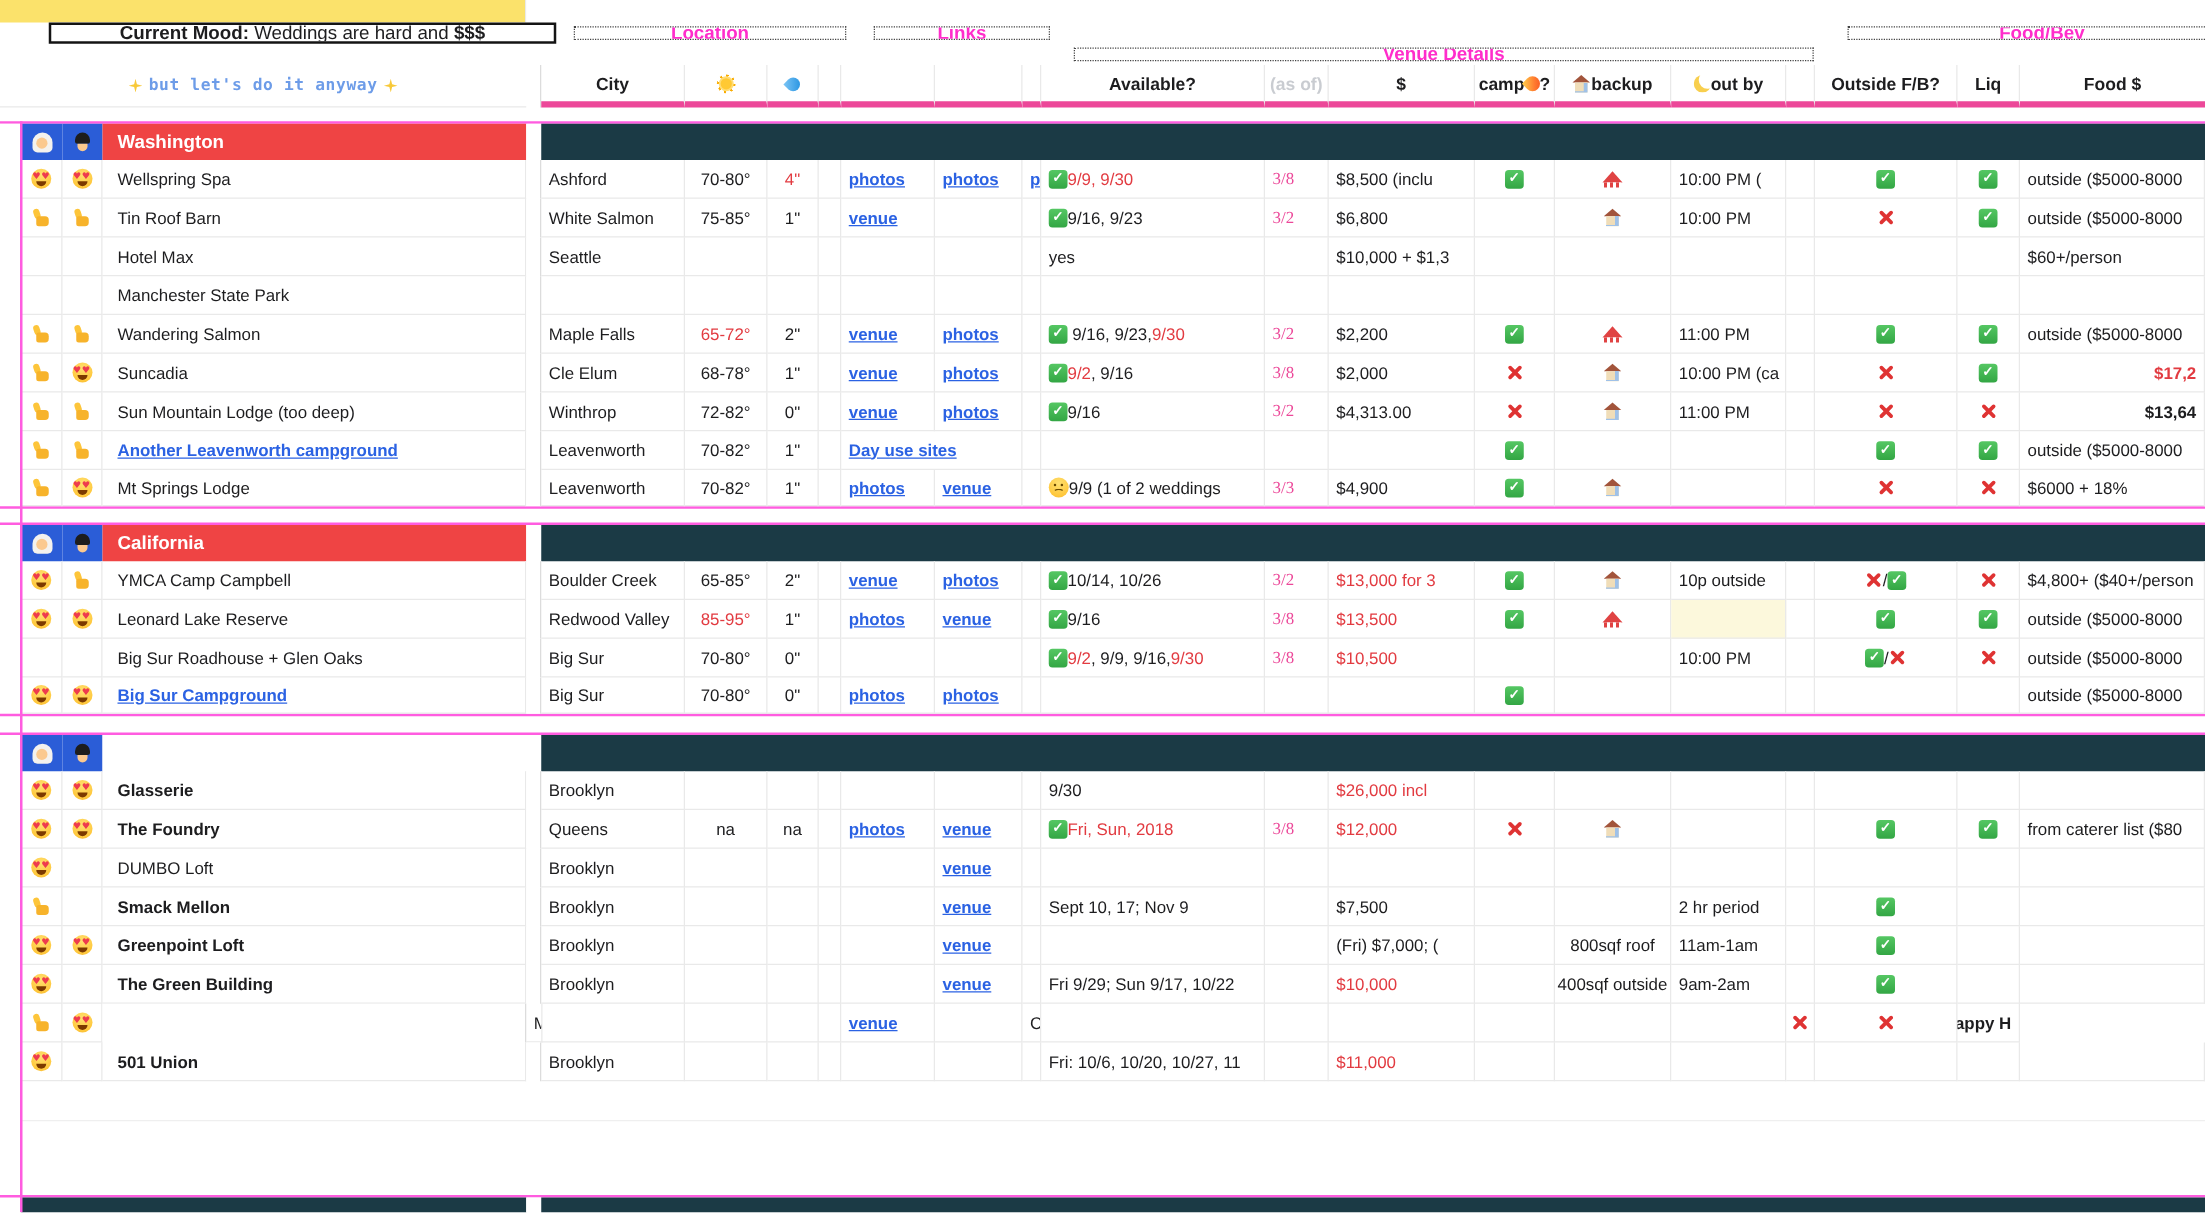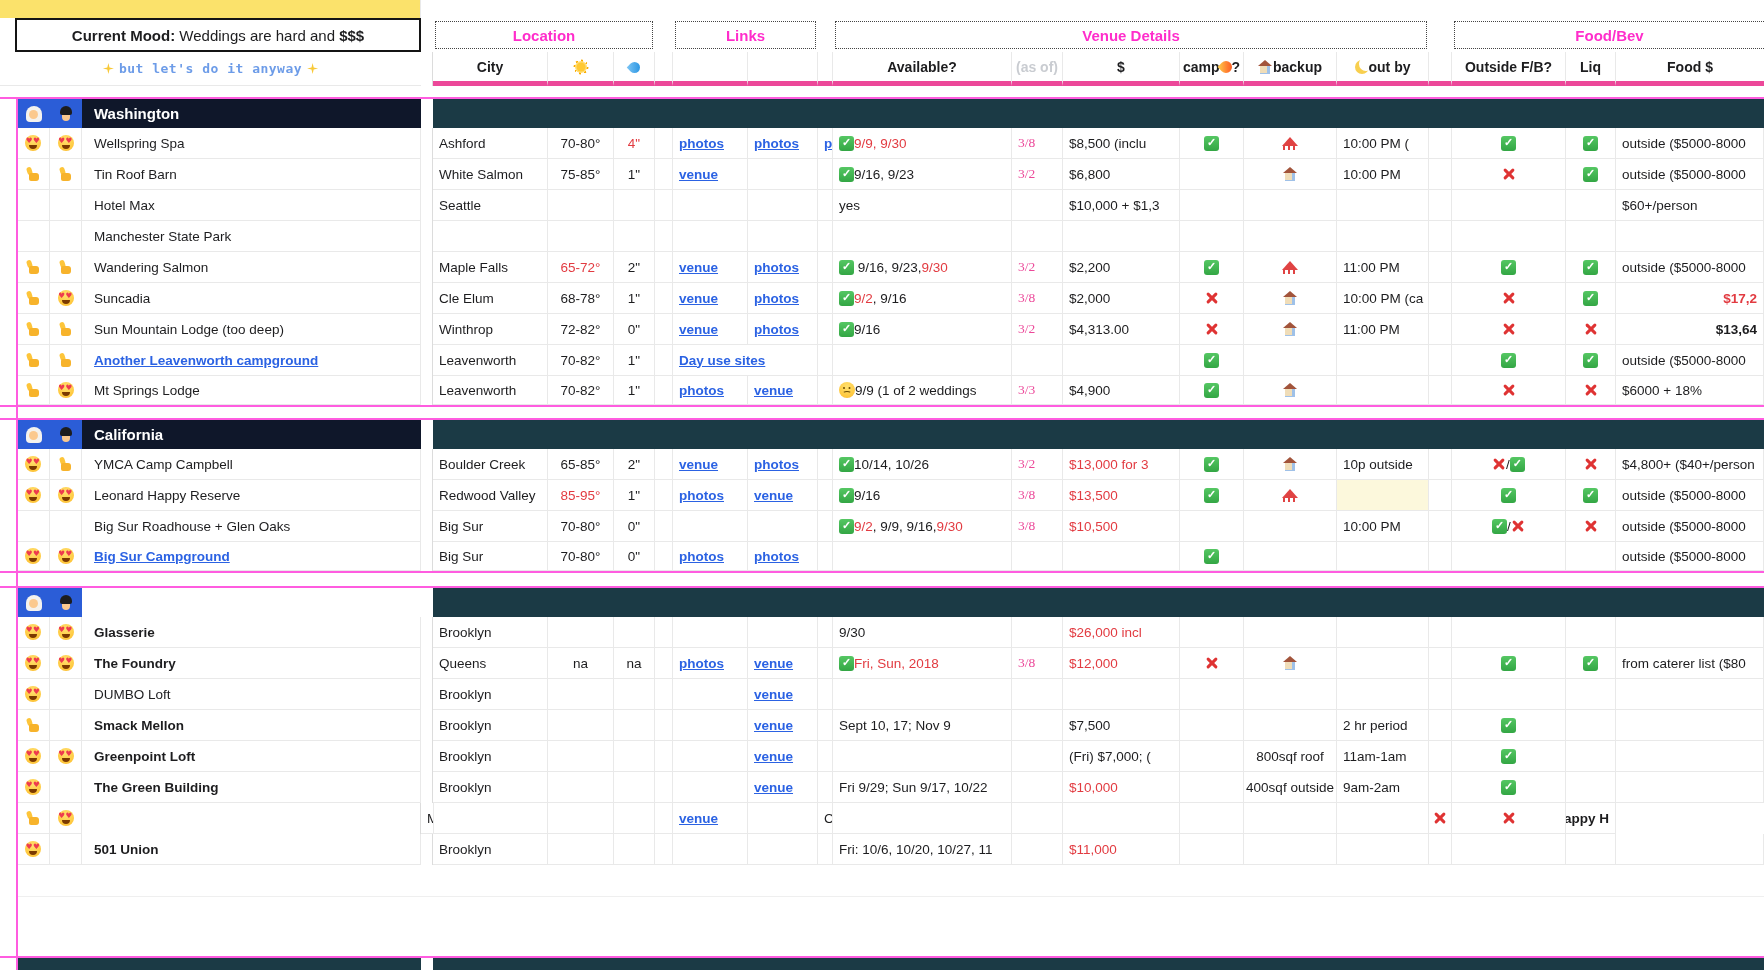--- a/index.html
+++ b/index.html
@@ -22,39 +22,39 @@
   .right{justify-content:flex-end;font-weight:bold;}
   .red{color:#e23b41;}
   .b{font-weight:bold;}
   .bold-name{font-weight:bold;}
   .hl{background:#fcf8dc;}
   .link{color:#2b62e3;text-decoration:underline;cursor:pointer;font-weight:bold;}
   
   .top-band{height:18px;}
   .band-left{grid-column:1/5;background:#fbe26b;border-right:1px solid #e9e9e9;}
   .band-right{grid-column:5/23;background:#fff;}
-  .header-row{height:34px;}
+  .header-row{height:34px;margin-left:24px;}
   .mood-box{grid-column:1/5;margin-left:15px;border:2.5px solid #141414;display:flex;align-items:center;
             justify-content:center;font-size:15px;background:#fff;overflow:hidden;white-space:pre;}
   .ghead{border:1.5px dotted #444;margin:3px 2px;display:flex;align-items:center;justify-content:center;
          color:#ff2dcb;font-weight:bold;font-size:15px;overflow:hidden;}
   .ghead.noR{border-right:none;margin-right:0;}
   .subheader-row{height:34px;}
   .sh{box-sizing:border-box;border-right:1px solid #e9e9e9;border-bottom:5px solid #ec4899;
       display:flex;align-items:center;justify-content:center;font-size:14px;font-weight:bold;
       white-space:nowrap;overflow:hidden;}
   .sh.gray{color:#c9ccd1;}
   .tagline{grid-column:1/5;border-bottom:1px solid #e9e9e9;display:flex;align-items:center;justify-content:center;
            font-family:"DejaVu Sans Mono",monospace;font-size:13px;letter-spacing:.5px;color:#6d9ce8;font-weight:bold;}
   .tagline .e{margin:0 5px;}
   .vspacer{width:100%;}
   
   .section-bar{height:31px;border-top:2px solid #ff5ce0;}
   .bar-emoji{background:#2b5dd7;display:flex;align-items:center;justify-content:center;}
-  .bar-name{background:#0f172a;color:#fff;font-weight:bold;font-size:15px;display:flex;align-items:center;padding-left:12px;}
+  .bar-name{background:#ef4444;color:#fff;font-weight:bold;font-size:15px;display:flex;align-items:center;padding-left:12px;}
   .bar-div{background:#fff;}
   .bar-span{grid-column:6/23;background:#1b3a45;}
   .bar-gutter{background:#fff;}
   
   .bottom-area{height:91px;position:relative;}
   .ghost-line{position:absolute;left:17px;right:0;top:31px;border-bottom:1px solid #efefef;}
   .bottom-bar{height:14px;border-top:2px solid #ff5ce0;display:flex;}
   .bb-left{width:404px;margin-left:17px;background:#1b3a45;}
   .bb-gap{width:12px;background:#fff;}
   .bb-right{flex:1;background:#1b3a45;}
@@ -119,22 +119,22 @@
 
   <div class="grid-row top-band">
     <div class="band-left"></div>
     <div class="band-right"></div>
   </div>
 
   <div class="grid-row header-row">
     <div class="mood-box"><span class="b">Current Mood:</span><span> Weddings are hard and </span><span class="b">$$$</span></div>
     <div class="ghead" style="grid-column:6/9">Location</div>
     <div class="ghead" style="grid-column:10/12">Links</div>
+    <div class="ghead noR" style="grid-column:20/23">Food/Bev</div>
     <div class="ghead" style="grid-column:13/19">Venue Details</div>
-    <div class="ghead noR" style="grid-column:20/23">Food/Bev</div>
   </div>
 
   <div class="grid-row subheader-row">
     <div class="tagline"><span class="e e-sparkle"></span> but let's do it anyway <span class="e e-sparkle"></span></div>
     <div class="sh" style="grid-column:5;border-right:1px solid #dcdcdc;border-bottom:none"></div>
     <div class="sh" style="grid-column:6">City</div>
     <div class="sh" style="grid-column:7">
         <span class="e e-sun"></span>
       </div>
     <div class="sh" style="grid-column:8">
@@ -574,21 +574,21 @@
       </div>
       <div class="grid-row data-row">
         <div class="cell c-gutter"></div>
         <div class="cell c-r1">
           <span class="e e-heart"></span>
         </div>
         <div class="cell c-r2">
           <span class="e e-heart"></span>
         </div>
         <div class="cell c-name">
-          <span>Leonard Happy Reserve</span>
+          <span>Leonard Lake Reserve</span>
         </div>
         <div class="cell c-div"></div>
         <div class="cell c-city">Redwood Valley</div>
         <div class="cell c-sun red">85-95°</div>
         <div class="cell c-rain">1"</div>
         <div class="cell c-sp1"></div>
         <div class="cell c-link1">
           <span class="link">photos</span>
         </div>
         <div class="cell c-link2">

